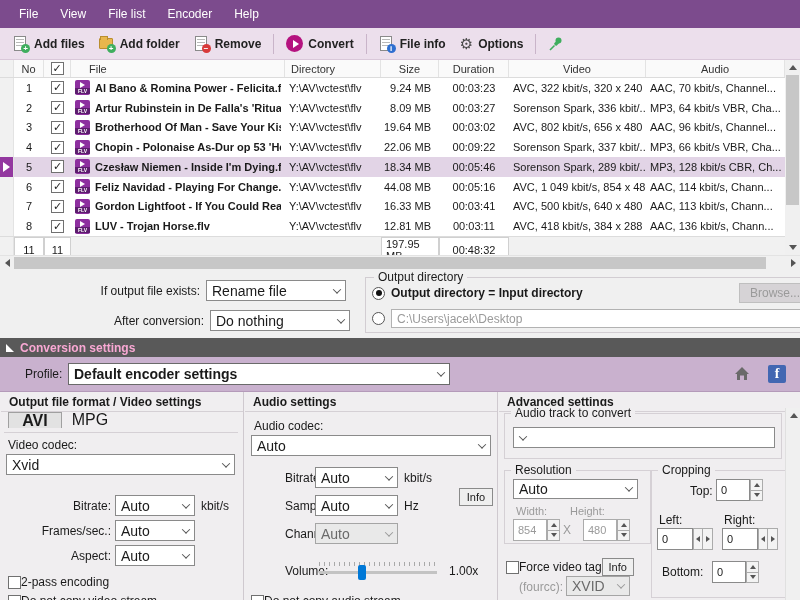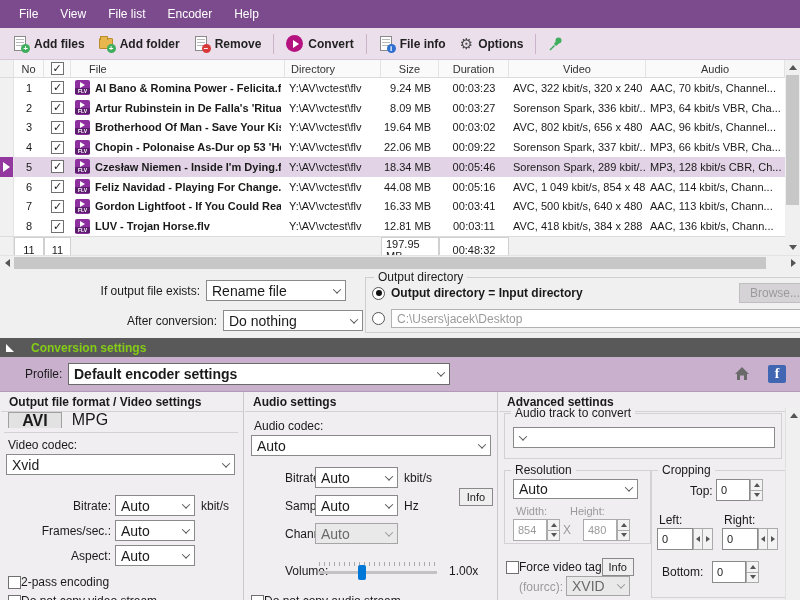--- a/index.html
+++ b/index.html
@@ -78,21 +78,21 @@
   .combo.disabled { background:#e9e9e9; color:#6a6a6a; border-color:#a5a5a5; }
   .combo.disabled .chev { border-color:#9a9a9a; }
   .groupbox { position:absolute; border:1px solid #d2cdd2; }
   .legend { position:absolute; top:-8px; left:8px; background:#f0f0f0; padding:0 4px; font-size:12px; }
   .radio { width:13px; height:13px; border:1px solid #555; border-radius:50%; background:#fff; position:relative; flex:0 0 13px; }
   .radio.on:after { content:""; position:absolute; left:2.5px; top:2.5px; width:6px; height:6px; border-radius:50%; background:#111; }
   .pathbox { background:#fff; border:1px solid #b2b2b2; height:19px; display:flex; align-items:center; padding:0 5px; color:#9a9a9a; overflow:hidden; white-space:nowrap; }
   .btn-disabled { background:#d6d3d6; border:1px solid #bfbfbf; color:#9a9a9a; display:flex; align-items:center; justify-content:center; }
 
   
-  .convbar { position:absolute; left:0; top:338px; width:800px; height:19px; background:#595959; color:#84cc16; font-weight:bold; display:flex; align-items:center; padding-left:6px; gap:17px; }
+  .convbar { position:absolute; left:0; top:338px; width:800px; height:19px; background:#595959; color:#f9a8d4; font-weight:bold; display:flex; align-items:center; padding-left:6px; gap:6px; }
   .collapse-tri { width:0; height:0; border-bottom:8px solid #fff; border-right:8px solid transparent; }
   .profilerow { position:absolute; left:0; top:357px; width:800px; height:35px; background:#c9b1ce; border-bottom:1px solid #b49ab9; }
   .profilecombo .combo-text { font-weight:bold; }
   .homeicon svg, .fbicon { display:block; }
   .fbicon { width:18px; height:18px; background:#4267b2; border-radius:2px; color:#fff; font-weight:bold; font-size:14px; text-align:center; line-height:18px; font-family:"Liberation Serif",serif; }
 
   
   .panels { position:absolute; left:0; top:392px; width:800px; height:208px; background:#f0eef0; overflow:hidden; }
   .pcol { position:absolute; top:0; height:208px; }
   .pcol1 { left:0; width:243px; }
@@ -428,21 +428,21 @@
   <div class="optarea">
     <div class="optrow" style="left:0; top:11px;">
       <span class="rlabel lbl" style="width:200px">If output file exists:</span>
       <div class="combo" style="width:140px; margin-left:6px">
         <span class="combo-text">Rename file</span>
         <span class="combo-btn">
             <i class="chev"></i>
           </span>
       </div>
     </div>
-    <div class="optrow" style="left:17px; top:41px;">
+    <div class="optrow" style="left:4px; top:41px;">
       <span class="rlabel lbl" style="width:200px">After conversion:</span>
       <div class="combo" style="width:140px; margin-left:6px">
         <span class="combo-text">Do nothing</span>
         <span class="combo-btn">
             <i class="chev"></i>
           </span>
       </div>
     </div>
     <div class="groupbox" style="left:336px; top:8px; width:455px; height:56px;margin-left:29px;">
       <span class="legend">Output directory</span>

